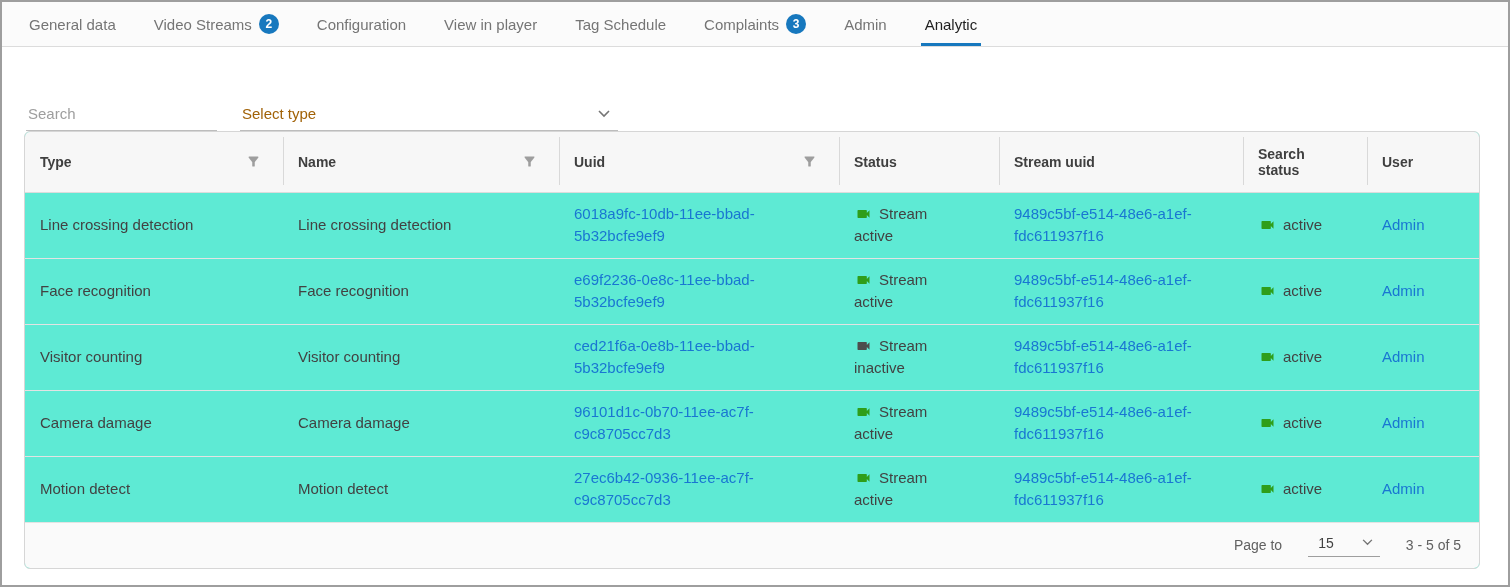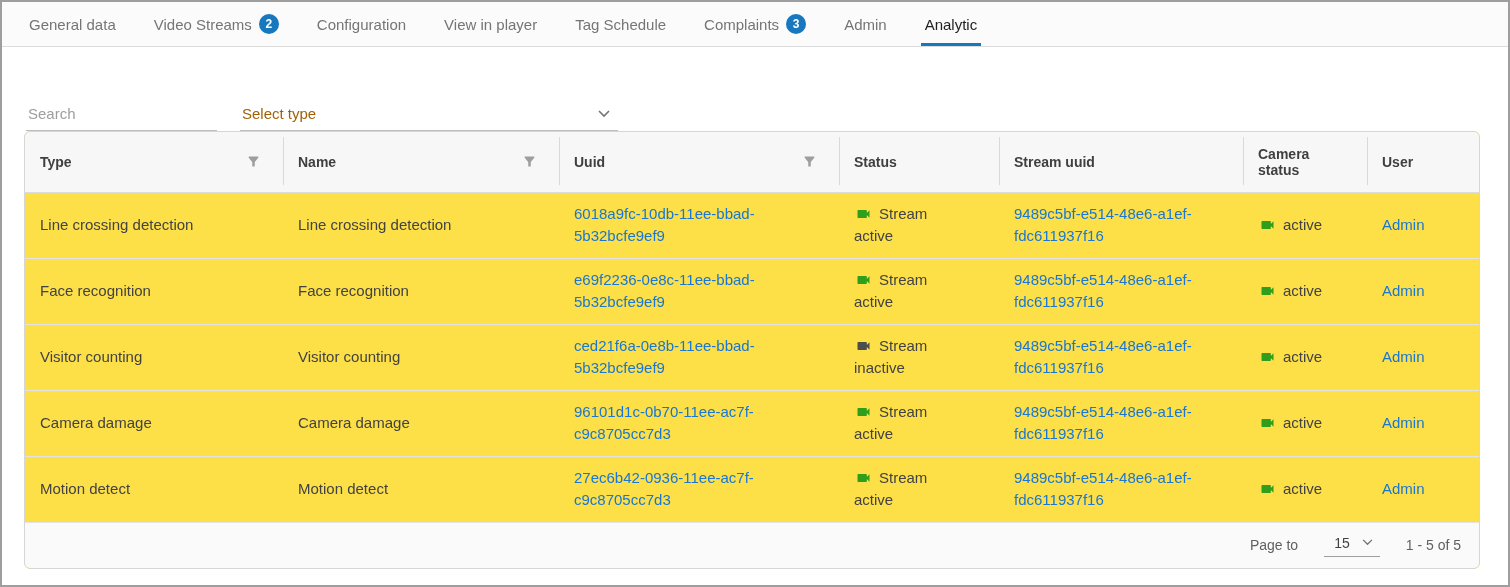--- a/index.html
+++ b/index.html
@@ -88,21 +88,21 @@
     display: inline-block;
   }
   .chev svg { display: block; }
 
   
   .table-wrap {
     margin: 0 28px 0 22px;
     border: 1px solid #d6d6d6;
     border-radius: 6px;
     overflow: hidden;
-    background: #fde047;
+    background: #5eead4;
   }
   table {
     width: 100%;
     border-collapse: collapse;
     table-layout: fixed;
   }
   thead th {
     background: #f7f7f7;
     height: 60px;
     text-align: left;
@@ -164,21 +164,21 @@
     align-items: center;
     justify-content: flex-end;
     gap: 26px;
     padding: 0 18px 0 0;
     font-size: 14px;
     color: #616161;
   }
   .page-size {
     display: inline-flex;
     align-items: center;
-    gap: 12px;
+    gap: 28px;
     border-bottom: 1px solid #9e9e9e;
     padding: 2px 6px 5px 10px;
     color: #424242;
     cursor: pointer;
     font-size: 14px;
   }
   .range { color: #616161; }
 </style>
 </head>
 <body>
@@ -267,21 +267,21 @@
             </span>
           </span>
         </th>
         <th>
           <span>Status</span>
         </th>
         <th>
           <span>Stream uuid</span>
         </th>
         <th class="th-wrap">
-          <span class="label-narrow">Camera status</span>
+          <span class="label-narrow">Search status</span>
         </th>
         <th>
           <span>User</span>
         </th>
       </tr>
     </thead>
     <tbody>
   <tr>
     <td>Line crossing detection</td>
     <td>Line crossing detection</td>
@@ -356,15 +356,15 @@
   <div class="table-footer">
     <span>Page to</span>
     <span class="page-size">
       <span>15</span>
       <span class="chev">
         <svg width="11" height="7" viewBox="0 0 12 8">
             <path d="M1 1l5 5 5-5" fill="none" stroke="#757575" stroke-width="1.6"></path>
           </svg>
       </span>
     </span>
-    <span class="range">1 - 5 of 5</span>
+    <span class="range">3 - 5 of 5</span>
   </div>
 </div>
 
 </body></html>

